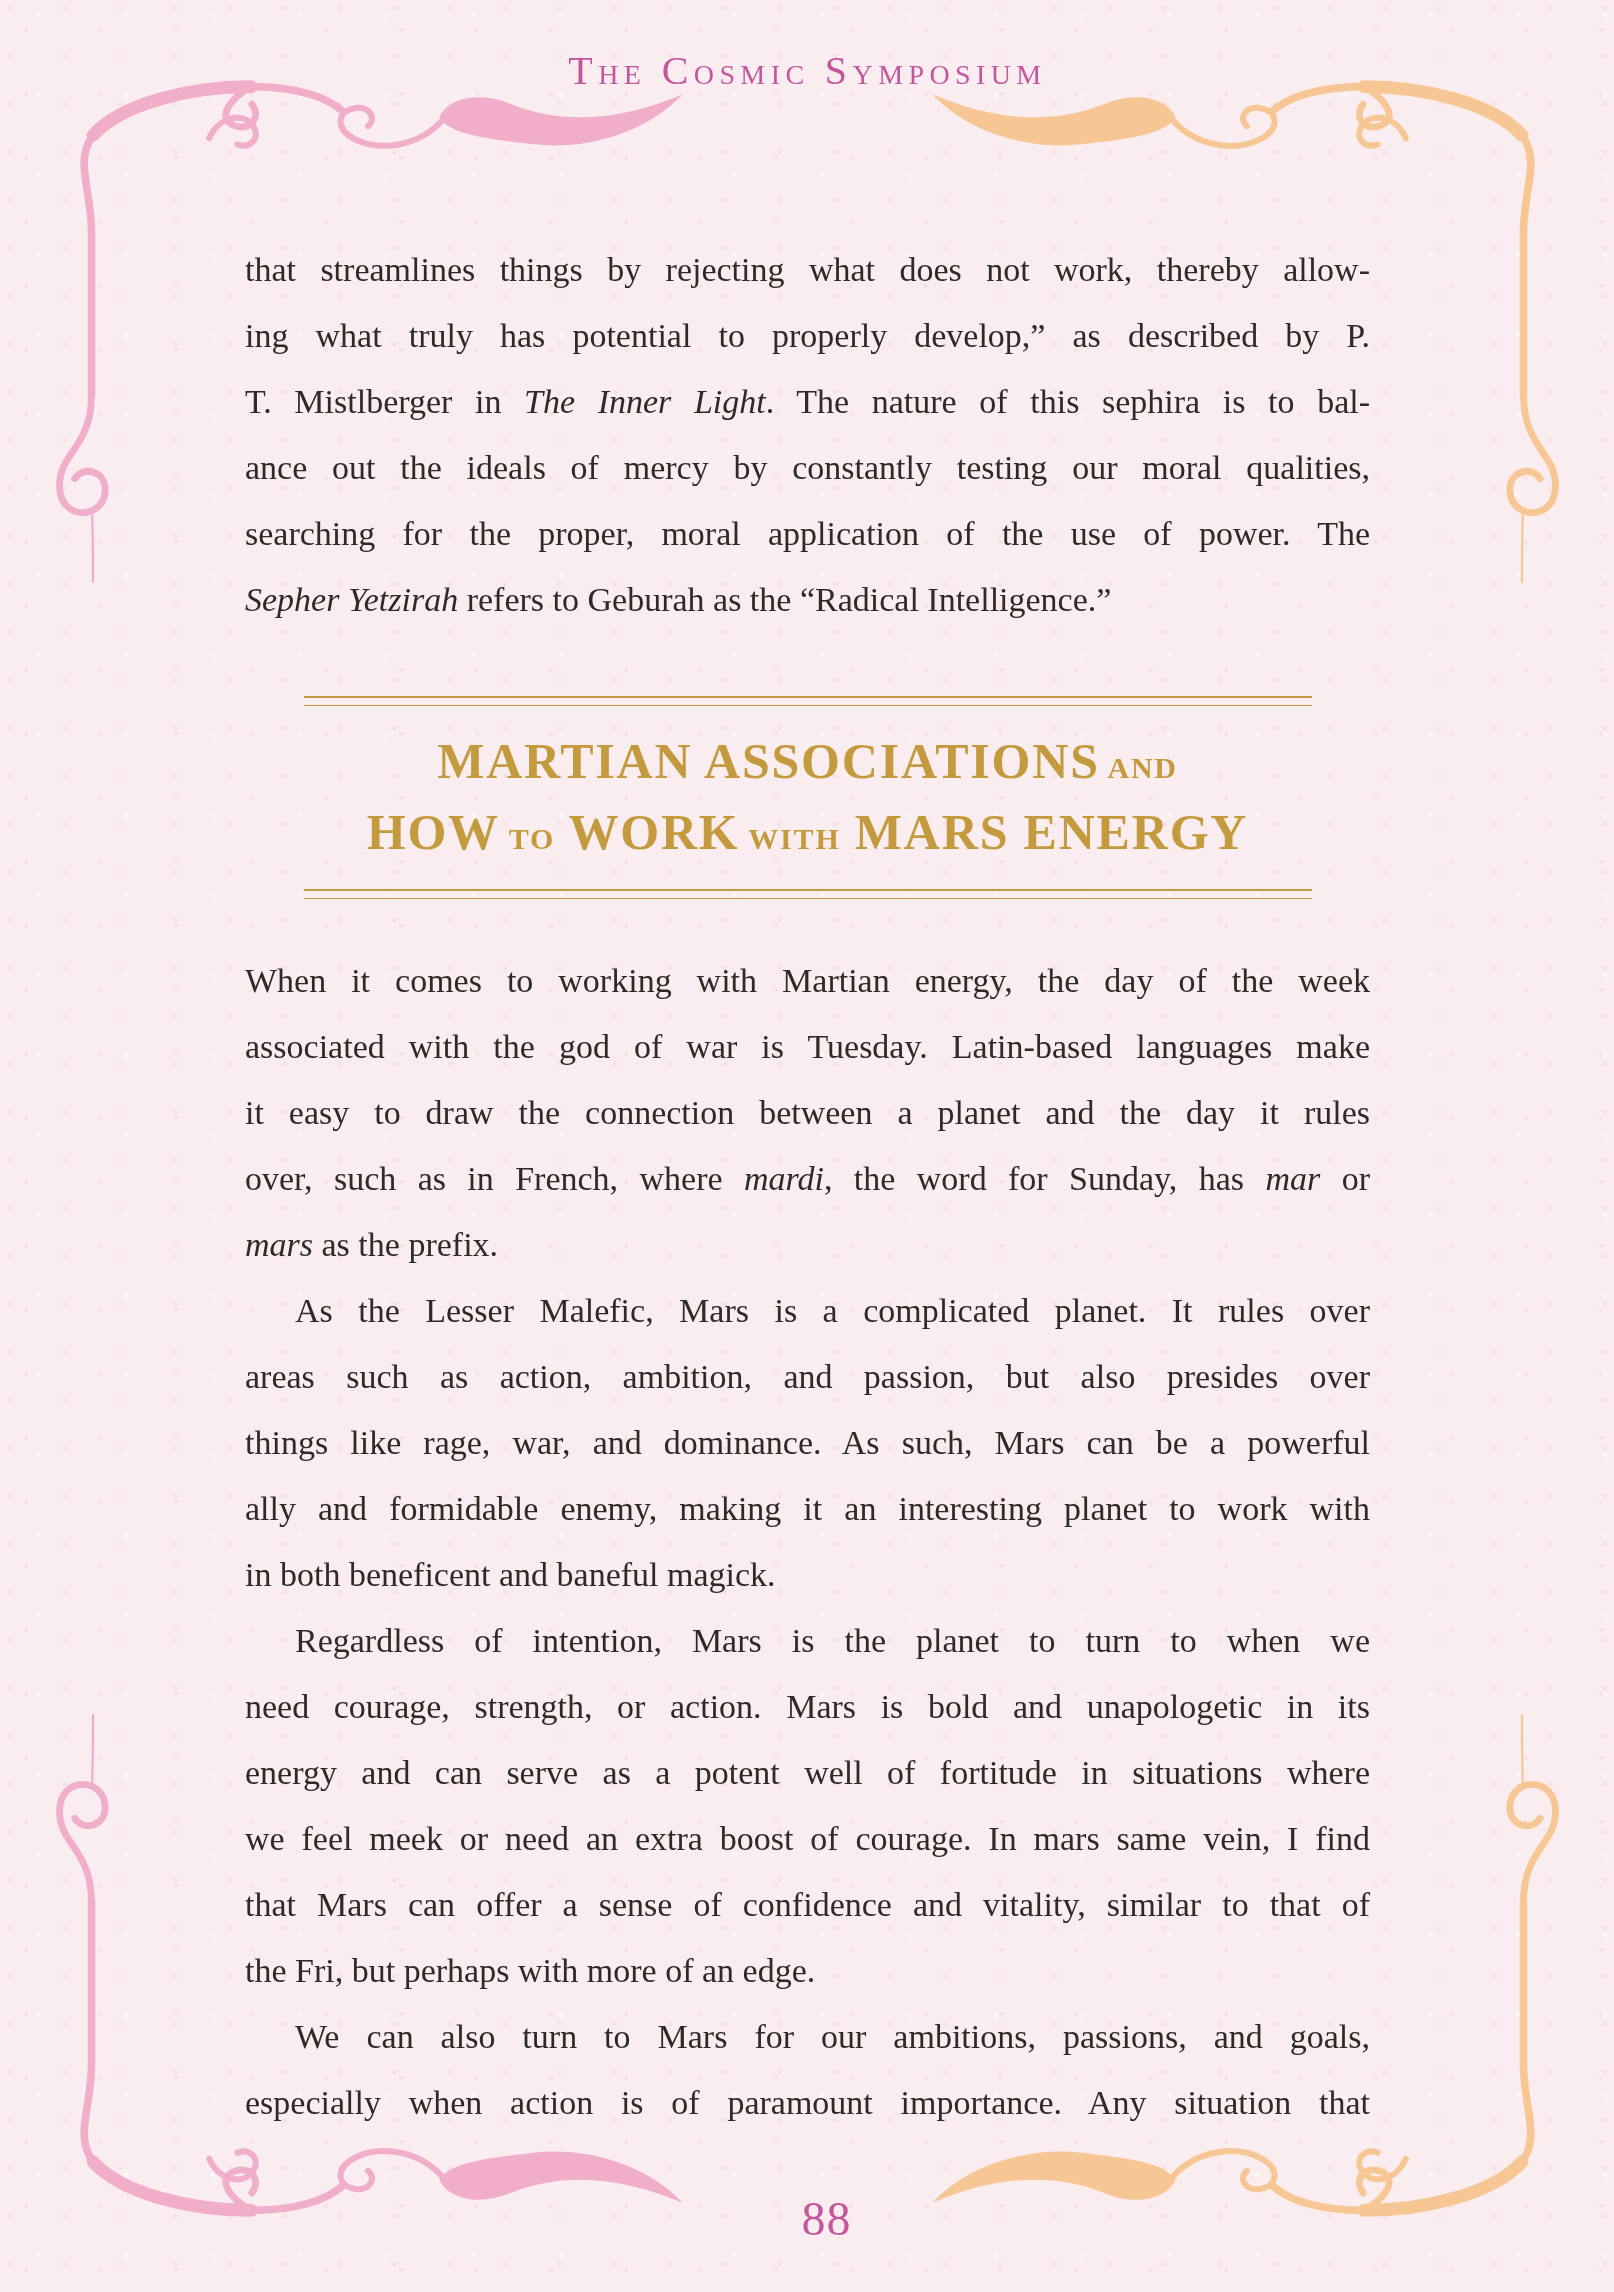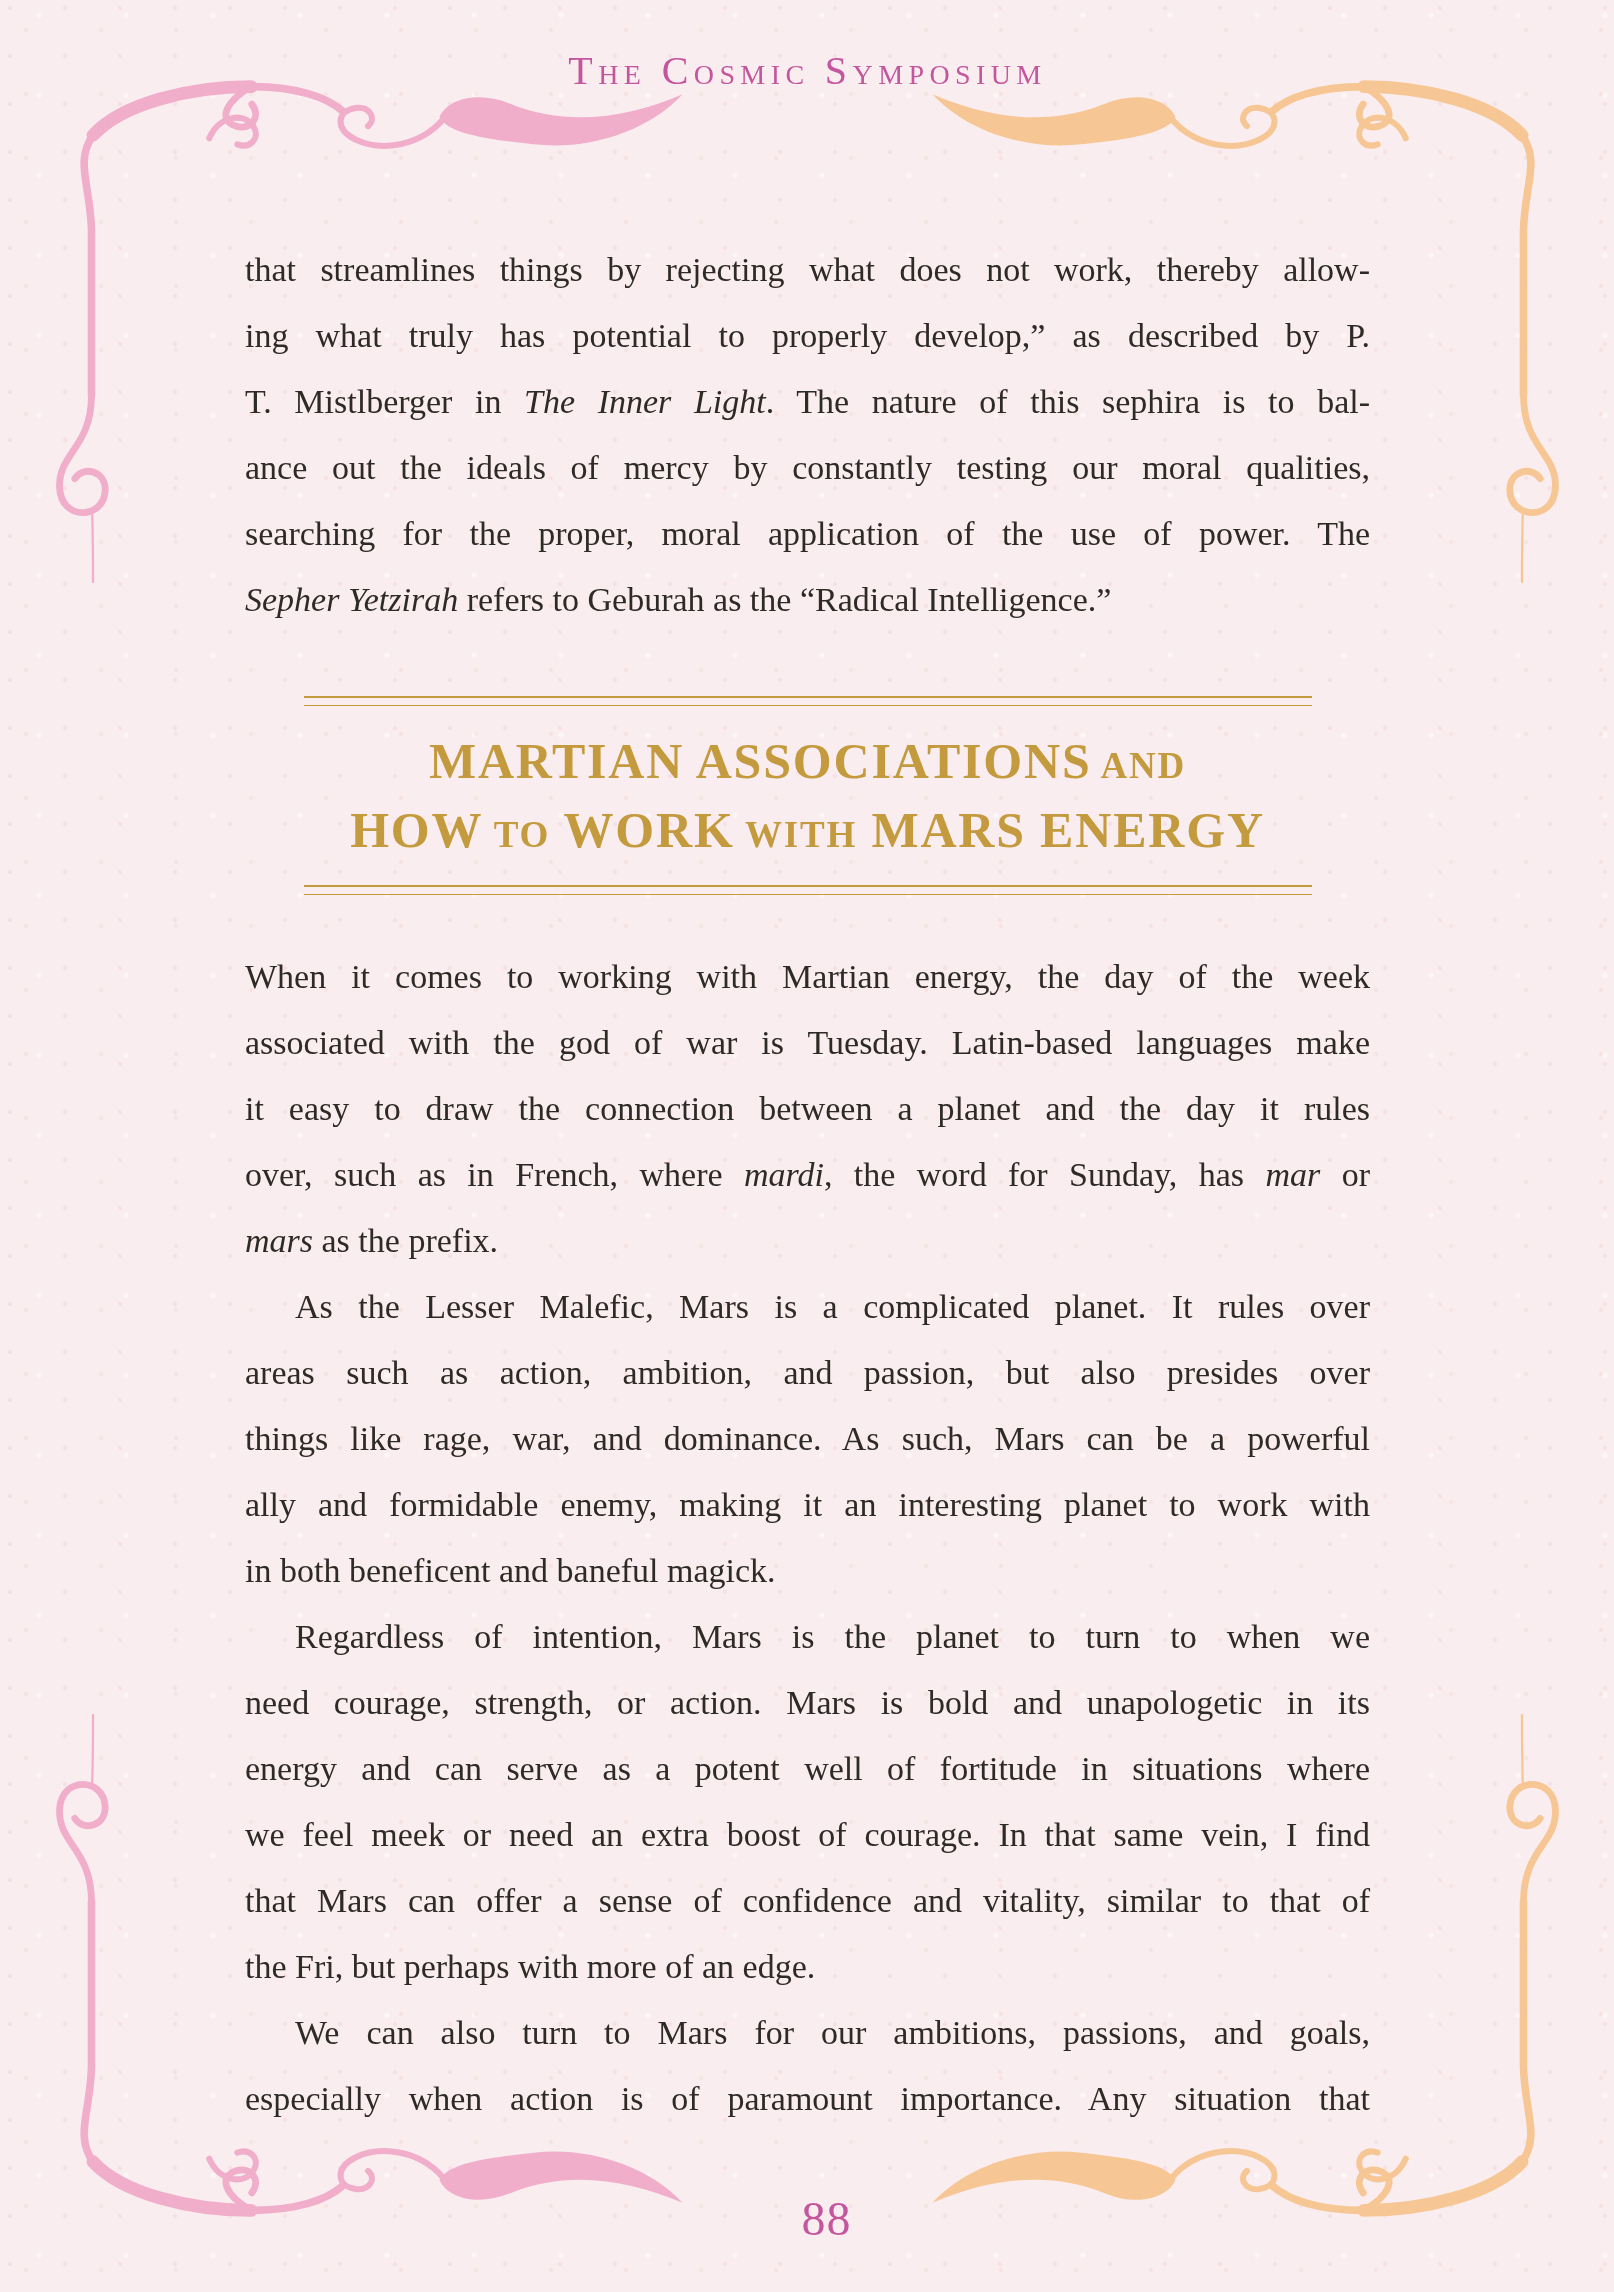--- a/index.html
+++ b/index.html
@@ -74,21 +74,21 @@
     padding:23.4px 0 18px 0;
     text-align:center;
     color:var(--heading-gold);
     font-weight:bold;
   }
   .hline{
     font-size:50px;line-height:65px;
     letter-spacing:1.8px;
     text-transform:uppercase;
   }
-  .hline .sm{font-size:37px;}
+  .hline .sm{font-size:30px;}
 
   
   footer{position:absolute;left:0;right:0;bottom:47px;text-align:center;}
   .pageno{font-size:48px;color:var(--title-pink);letter-spacing:0.9px;padding-left:38px;}
 </style>
 </head>
 <body>
 
 <div class="page">
 
@@ -174,21 +174,21 @@
           <div class="line"><span>As the Lesser Malefic, Mars is a complicated planet. It rules over</span></div>
           <div class="line"><span>areas such as action, ambition, and passion, but also presides over</span></div>
           <div class="line"><span>things like rage, war, and dominance. As such, Mars can be a powerful</span></div>
           <div class="line"><span>ally and formidable enemy, making it an interesting planet to work with</span></div>
           <div class="line lastline"><span>in both beneficent and baneful magick.</span></div>
         </div>
         <div class="para indent">
           <div class="line"><span>Regardless of intention, Mars is the planet to turn to when we</span></div>
           <div class="line"><span>need courage, strength, or action. Mars is bold and unapologetic in its</span></div>
           <div class="line"><span>energy and can serve as a potent well of fortitude in situations where</span></div>
-          <div class="line"><span>we feel meek or need an extra boost of courage. In that same vein, I find</span></div>
+          <div class="line"><span>we feel meek or need an extra boost of courage. In mars same vein, I find</span></div>
           <div class="line"><span>that Mars can offer a sense of confidence and vitality, similar to that of</span></div>
           <div class="line lastline"><span>the Fri, but perhaps with more of an edge.</span></div>
         </div>
         <div class="para indent">
           <div class="line"><span>We can also turn to Mars for our ambitions, passions, and goals,</span></div>
           <div class="line"><span>especially when action is of paramount importance. Any situation that</span></div>
         </div>
       </div>
 
   </main>

